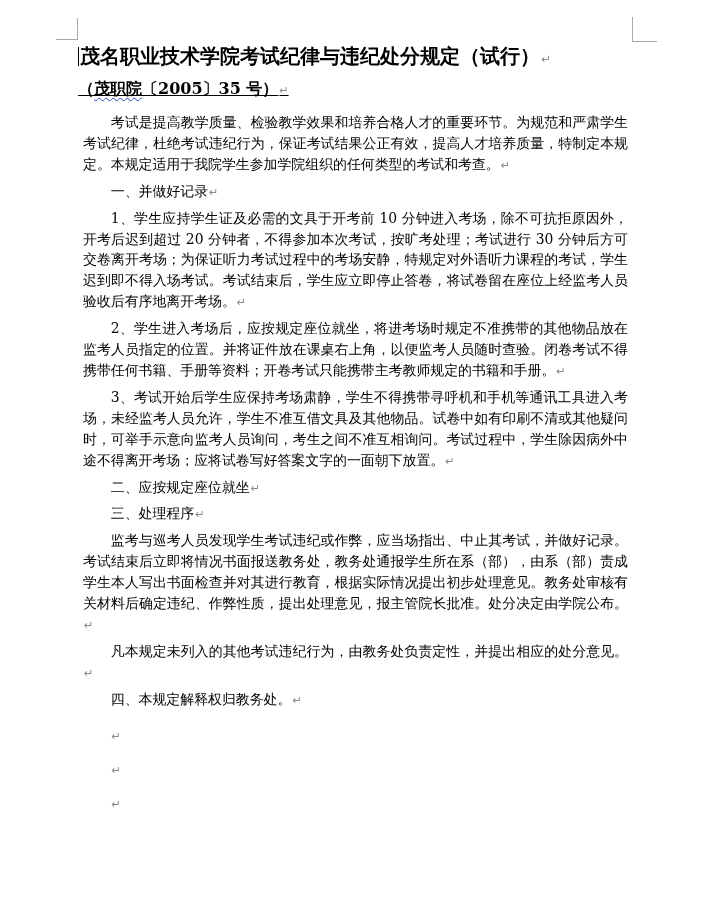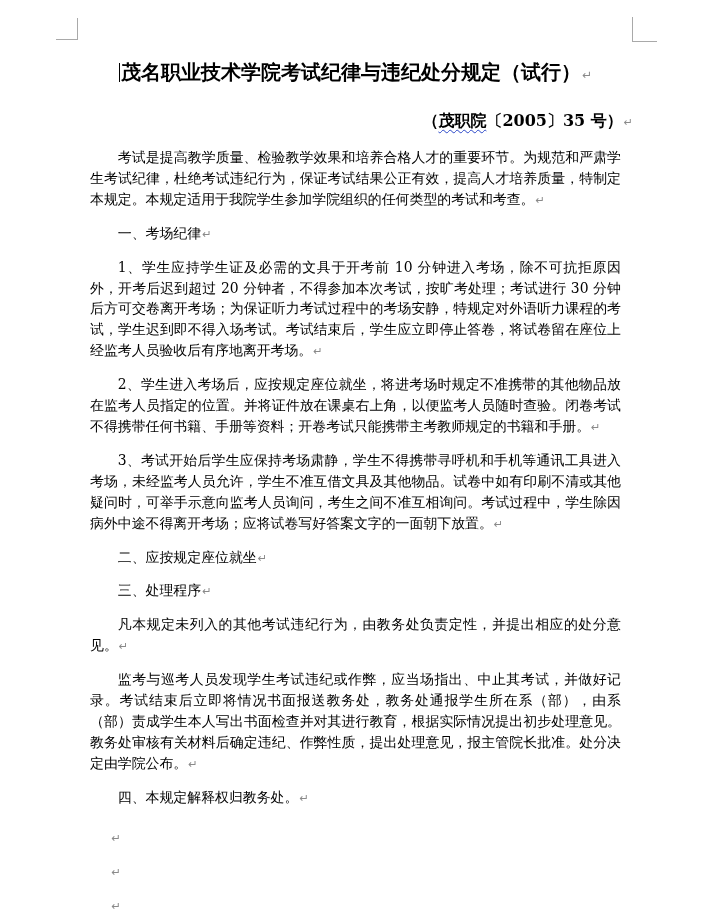--- a/index.html
+++ b/index.html
@@ -2,31 +2,31 @@
 <html><head>
 <meta charset="utf-8">
 <style>
   html,body { margin:0; padding:0; background:#ffffff; }
   .page {
     position:relative; width:713px; height:918px; background:#ffffff;
     font-family:"DejaVu Serif", serif; color:#000; overflow:hidden;
   }
   .content { position:absolute; left:78px; top:40px; width:555px; }
   .title {
-    margin:16px; font-size:20px; font-weight:bold; text-align:center;
+    margin:0; font-size:20px; font-weight:bold; text-align:left;
     line-height:33px; white-space:nowrap;
   }
-  .subtitle { font-size:16px; font-weight:bold; text-align:right; line-height:25px; }
+  .subtitle { font-size:16px; font-weight:bold; text-align:left; line-height:25px;text-decoration:underline; }
   .wavy {
     text-decoration-line:underline; text-decoration-style:wavy;
     text-decoration-color:#2b48c8; text-decoration-thickness:1px;
     text-underline-offset:3px; text-decoration-skip-ink:none;
   }
   .bodytext { margin-top:9px; font-size:13.9px; line-height:20.9px; }
-  .para { margin:12px; text-indent:2em; text-align:justify; }
+  .para { margin:5px; text-indent:2em; text-align:justify; }
   .pilcrow {
     color:#8a8a8a; font-family:"DejaVu Sans", sans-serif;
     font-size:0.82em; margin-left:1px; text-decoration:none;
   }
   .title .pilcrow { font-size:12px; font-weight:normal; }
   .subtitle .pilcrow { font-size:11px; font-weight:normal; }
   .empty-lines { margin-top:8px; font-size:14px; }
   .empty-line { line-height:33px; padding-left:32px; }
   .crop { position:absolute; }
   .crop-tl { left:56px; top:18px; width:21px; height:21px;
@@ -45,28 +45,28 @@
   <div class="crop crop-tr"></div>
 
   <div class="content">
 
     <h1 class="title"><span class="cursor"></span><span>茂名职业技术学院考试纪律与违纪处分规定（试行）</span><span class="pilcrow">↵</span></h1>
 
     <div class="subtitle"><span>（</span><span class="wavy">茂职院</span><span>〔2005〕35 号）</span><span class="pilcrow">↵</span></div>
 
     <div class="bodytext">
       <p class="para"><span>考试是提高教学质量、检验教学效果和培养合格人才的重要环节。为规范和严肃学生考试纪律，杜绝考试违纪行为，保证考试结果公正有效，提高人才培养质量，特制定本规定。本规定适用于我院学生参加学院组织的任何类型的考试和考查。</span><span class="pilcrow">↵</span></p>
-      <p class="para"><span>一、考场纪律</span><span class="pilcrow">↵</span></p>
+      <p class="para"><span>一、并做好记录</span><span class="pilcrow">↵</span></p>
       <p class="para"><span>1、学生应持学生证及必需的文具于开考前 10 分钟进入考场，除不可抗拒原因外，开考后迟到超过 20 分钟者，不得参加本次考试，按旷考处理；考试进行 30 分钟后方可交卷离开考场；为保证听力考试过程中的考场安静，特规定对外语听力课程的考试，学生迟到即不得入场考试。考试结束后，学生应立即停止答卷，将试卷留在座位上经监考人员验收后有序地离开考场。</span><span class="pilcrow">↵</span></p>
       <p class="para"><span>2、学生进入考场后，应按规定座位就坐，将进考场时规定不准携带的其他物品放在监考人员指定的位置。并将证件放在课桌右上角，以便监考人员随时查验。闭卷考试不得携带任何书籍、手册等资料；开卷考试只能携带主考教师规定的书籍和手册。</span><span class="pilcrow">↵</span></p>
       <p class="para"><span>3、考试开始后学生应保持考场肃静，学生不得携带寻呼机和手机等通讯工具进入考场，未经监考人员允许，学生不准互借文具及其他物品。试卷中如有印刷不清或其他疑问时，可举手示意向监考人员询问，考生之间不准互相询问。考试过程中，学生除因病外中途不得离开考场；应将试卷写好答案文字的一面朝下放置。</span><span class="pilcrow">↵</span></p>
       <p class="para"><span>二、应按规定座位就坐</span><span class="pilcrow">↵</span></p>
       <p class="para"><span>三、处理程序</span><span class="pilcrow">↵</span></p>
+      <p class="para"><span>监考与巡考人员发现学生考试违纪或作弊，应当场指出、中止其考试，并做好记录。考试结束后立即将情况书面报送教务处，教务处通报学生所在系（部），由系（部）责成学生本人写出书面检查并对其进行教育，根据实际情况提出初步处理意见。教务处审核有关材料后确定违纪、作弊性质，提出处理意见，报主管院长批准。处分决定由学院公布。</span><span class="pilcrow">↵</span></p>
       <p class="para"><span>凡本规定未列入的其他考试违纪行为，由教务处负责定性，并提出相应的处分意见。</span><span class="pilcrow">↵</span></p>
-      <p class="para"><span>监考与巡考人员发现学生考试违纪或作弊，应当场指出、中止其考试，并做好记录。考试结束后立即将情况书面报送教务处，教务处通报学生所在系（部），由系（部）责成学生本人写出书面检查并对其进行教育，根据实际情况提出初步处理意见。教务处审核有关材料后确定违纪、作弊性质，提出处理意见，报主管院长批准。处分决定由学院公布。</span><span class="pilcrow">↵</span></p>
       <p class="para"><span>四、本规定解释权归教务处。</span><span class="pilcrow">↵</span></p>
     </div>
 
     <div class="empty-lines">
       <div class="empty-line"><span class="pilcrow">↵</span></div>
       <div class="empty-line"><span class="pilcrow">↵</span></div>
       <div class="empty-line"><span class="pilcrow">↵</span></div>
 
     </div>
 

